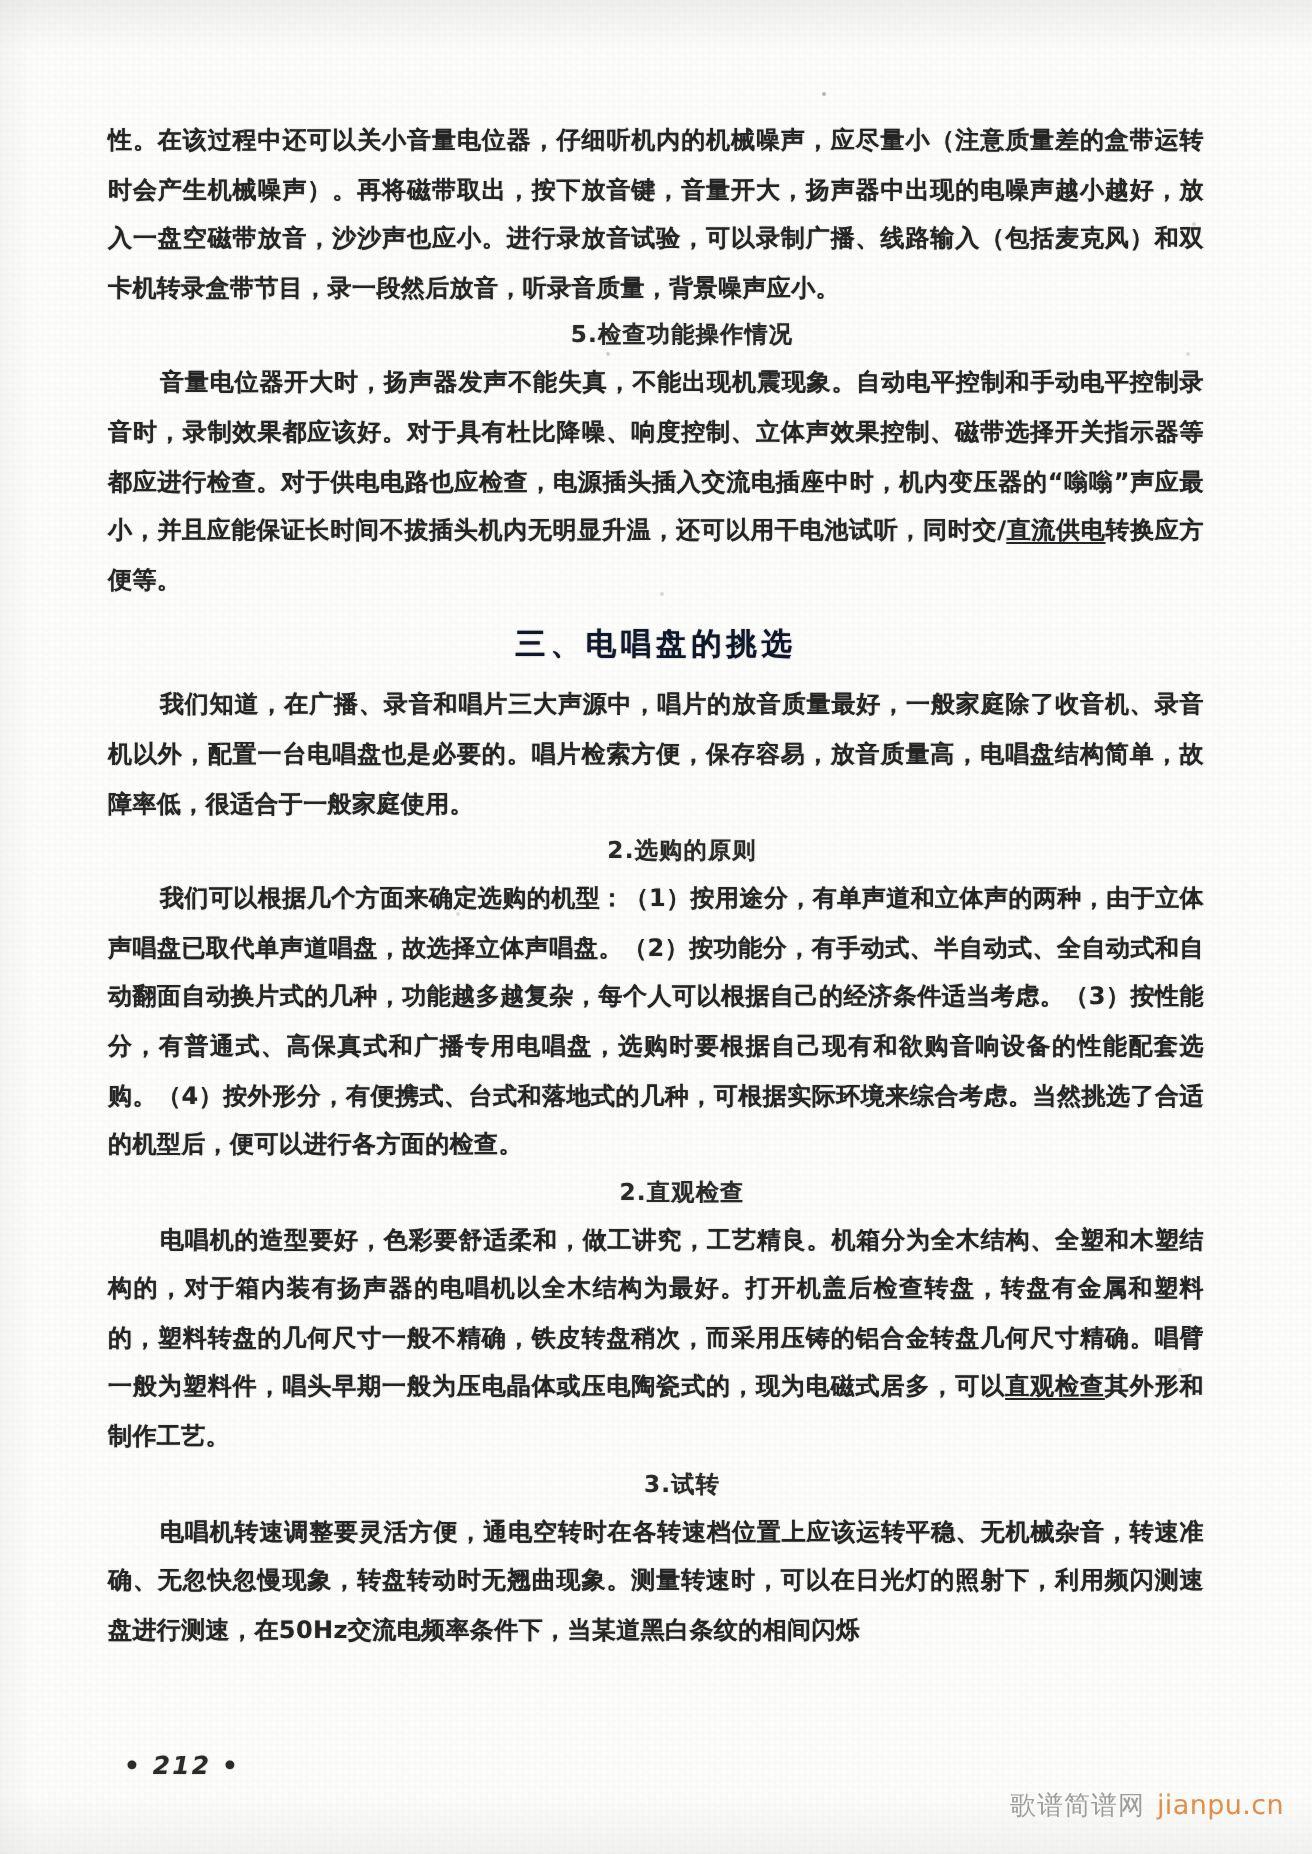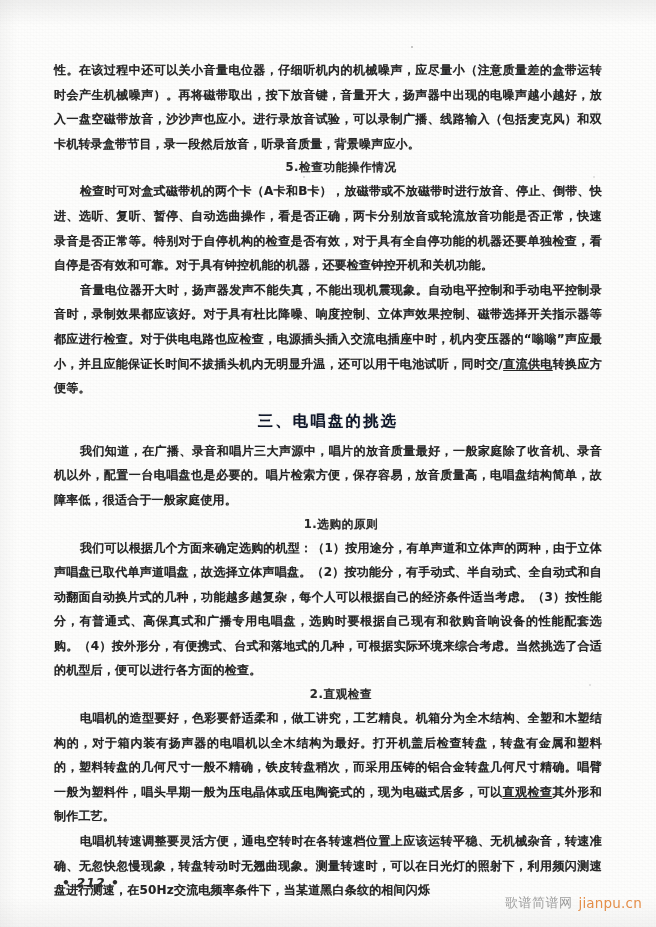--- a/index.html
+++ b/index.html
@@ -154,37 +154,37 @@
   <div class="speck" style="left:593px;top:176px;width:2px;height:2px;opacity:.45;"></div>
   <div class="speck" style="left:589px;top:684px;width:2px;height:2px;opacity:.5;"></div>
   <div class="speck" style="left:228px;top:456px;width:2px;height:2px;opacity:.45;"></div>
 
   <div class="body-text">
 
     <p class="para">性。在该过程中还可以关小音量电位器，仔细听机内的机械噪声，应尽量小（注意质量差的盒带运转时会产生机械噪声）。再将磁带取出，按下放音键，音量开大，扬声器中出现的电噪声越小越好，放入一盘空磁带放音，沙沙声也应小。进行录放音试验，可以录制广播、线路输入（包括麦克风）和双卡机转录盒带节目，录一段然后放音，听录音质量，背景噪声应小。</p>
 
     <p class="subhead">5.检查功能操作情况</p>
 
-    <p class="para indent">检查时可对盒式磁带机的两个卡（A卡和B卡），放磁带或不放磁带时进行放音、停止、倒带、快进、选听、复听、暂停、自动选曲操作，看是否正确，两卡分别放音或轮流放音功能是否正常，快速录音是否正常等。特别对于自停机构的检查是否有效，对于具有全自停功能的机器还要单独检查，看自停是否有效和可靠。对于具有钟控机能的机器，还要检查钟控开机和关机功能。</p>
 
 
     <p class="para indent"><span>音量电位器开大时，扬声器发声不能失真，不能出现机震现象。自动电平控制和手动电平控制录音时，录制效果都应该好。对于具有杜比降噪、响度控制、立体声效果控制、磁带选择开关指示器等都应进行检查。对于供电电路也应检查，电源插头插入交流电插座中时，机内变压器的“嗡嗡”声应最小，并且应能保证长时间不拔插头机内无明显升温，还可以用干电池试听，同时交/</span><span class="underline">直流供电</span><span>转换应方便等。</span></p>
 
     <h2 class="section-title">三、电唱盘的挑选</h2>
 
     <p class="para indent">我们知道，在广播、录音和唱片三大声源中，唱片的放音质量最好，一般家庭除了收音机、录音机以外，配置一台电唱盘也是必要的。唱片检索方便，保存容易，放音质量高，电唱盘结构简单，故障率低，很适合于一般家庭使用。</p>
 
-    <p class="subhead">1.选购的原则</p>
+    <p class="subhead">2.选购的原则</p>
 
     <p class="para indent">我们可以根据几个方面来确定选购的机型：（1）按用途分，有单声道和立体声的两种，由于立体声唱盘已取代单声道唱盘，故选择立体声唱盘。（2）按功能分，有手动式、半自动式、全自动式和自动翻面自动换片式的几种，功能越多越复杂，每个人可以根据自己的经济条件适当考虑。（3）按性能分，有普通式、高保真式和广播专用电唱盘，选购时要根据自己现有和欲购音响设备的性能配套选购。（4）按外形分，有便携式、台式和落地式的几种，可根据实际环境来综合考虑。当然挑选了合适的机型后，便可以进行各方面的检查。</p>
 
     <p class="subhead">2.直观检查</p>
 
     <p class="para indent"><span>电唱机的造型要好，色彩要舒适柔和，做工讲究，工艺精良。机箱分为全木结构、全塑和木塑结构的，对于箱内装有扬声器的电唱机以全木结构为最好。打开机盖后检查转盘，转盘有金属和塑料的，塑料转盘的几何尺寸一般不精确，铁皮转盘稍次，而采用压铸的铝合金转盘几何尺寸精确。唱臂一般为塑料件，唱头早期一般为压电晶体或压电陶瓷式的，现为电磁式居多，可以</span><span class="underline">直观检查</span><span>其外形和制作工艺。</span></p>
 
+    <p class="subhead">3.试转</p>
 
     <p class="para indent">电唱机转速调整要灵活方便，通电空转时在各转速档位置上应该运转平稳、无机械杂音，转速准确、无忽快忽慢现象，转盘转动时无翘曲现象。测量转速时，可以在日光灯的照射下，利用频闪测速盘进行测速，在50Hz交流电频率条件下，当某道黑白条纹的相间闪烁</p>
 
   </div>
 
   <div class="folio">• 212 •</div>
 
   <div class="watermark">
     <span class="wm-cn">歌谱简谱网</span>
     <span class="wm-domain">jianpu.cn</span>

